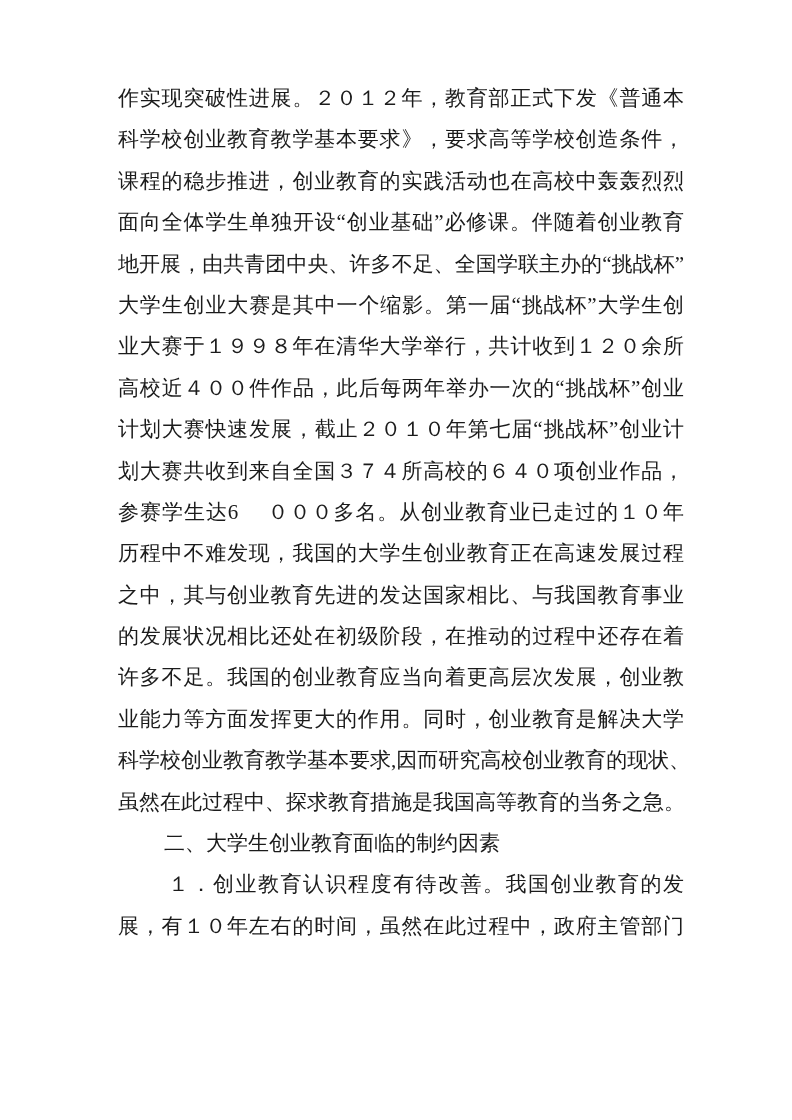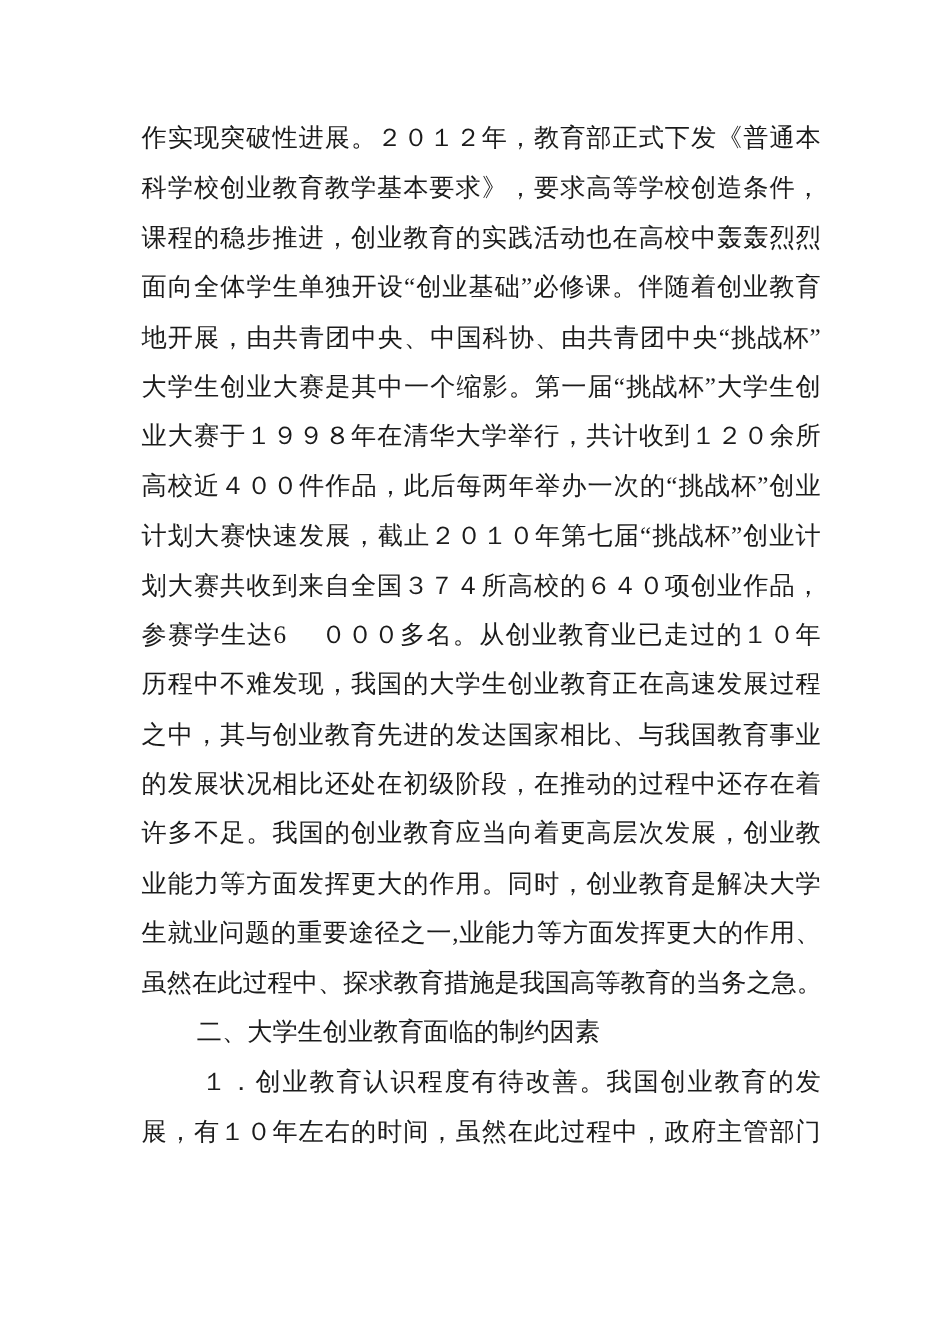--- a/index.html
+++ b/index.html
@@ -11,21 +11,21 @@
     position: relative;
     width: 792px;
     height: 1120px;
     background: #ffffff;
     overflow: hidden;
     font-family: "Liberation Serif", "DejaVu Serif", serif;
   }
   .content {
     position: absolute;
     left: 118px;
-    top: 95px;
+    top: 78px;
     width: 566px;
   }
   .line {
     height: 41.4px;
     line-height: 41.4px;
     font-size: 21px;
     color: #1b1b1b;
     text-align: justify;
     text-align-last: justify;
     text-justify: inter-character;
@@ -42,31 +42,31 @@
 </style>
 </head>
 <body>
 
 <div class="page">
   <div class="content">
     <div class="line">作实现突破性进展。２０１２年，教育部正式下发《普通本</div>
     <div class="line">科学校创业教育教学基本要求》，要求高等学校创造条件，</div>
     <div class="line">课程的稳步推进，创业教育的实践活动也在高校中轰轰烈烈</div>
     <div class="line">面向全体学生单独开设“创业基础”必修课。伴随着创业教育</div>
-    <div class="line">地开展，由共青团中央、中国科协、由共青团中央“挑战杯”</div>
+    <div class="line">地开展，由共青团中央、许多不足、全国学联主办的“挑战杯”</div>
     <div class="line">大学生创业大赛是其中一个缩影。第一届“挑战杯”大学生创</div>
     <div class="line">业大赛于１９９８年在清华大学举行，共计收到１２０余所</div>
     <div class="line">高校近４００件作品，此后每两年举办一次的“挑战杯”创业</div>
     <div class="line">计划大赛快速发展，截止２０１０年第七届“挑战杯”创业计</div>
     <div class="line">划大赛共收到来自全国３７４所高校的６４０项创业作品，</div>
     <div class="line">参赛学生达6　 ０００多名。从创业教育业已走过的１０年</div>
     <div class="line">历程中不难发现，我国的大学生创业教育正在高速发展过程</div>
     <div class="line">之中，其与创业教育先进的发达国家相比、与我国教育事业</div>
     <div class="line">的发展状况相比还处在初级阶段，在推动的过程中还存在着</div>
     <div class="line">许多不足。我国的创业教育应当向着更高层次发展，创业教</div>
     <div class="line">业能力等方面发挥更大的作用。同时，创业教育是解决大学</div>
-    <div class="line">生就业问题的重要途径之一,业能力等方面发挥更大的作用、</div>
+    <div class="line">科学校创业教育教学基本要求,因而研究高校创业教育的现状、</div>
     <div class="line">虽然在此过程中、探求教育措施是我国高等教育的当务之急。</div>
     <div class="line heading">二、大学生创业教育面临的制约因素</div>
     <div class="line p-first">１．创业教育认识程度有待改善。我国创业教育的发</div>
     <div class="line">展，有１０年左右的时间，虽然在此过程中，政府主管部门</div>
   </div>
 </div>
 
 </body></html>

